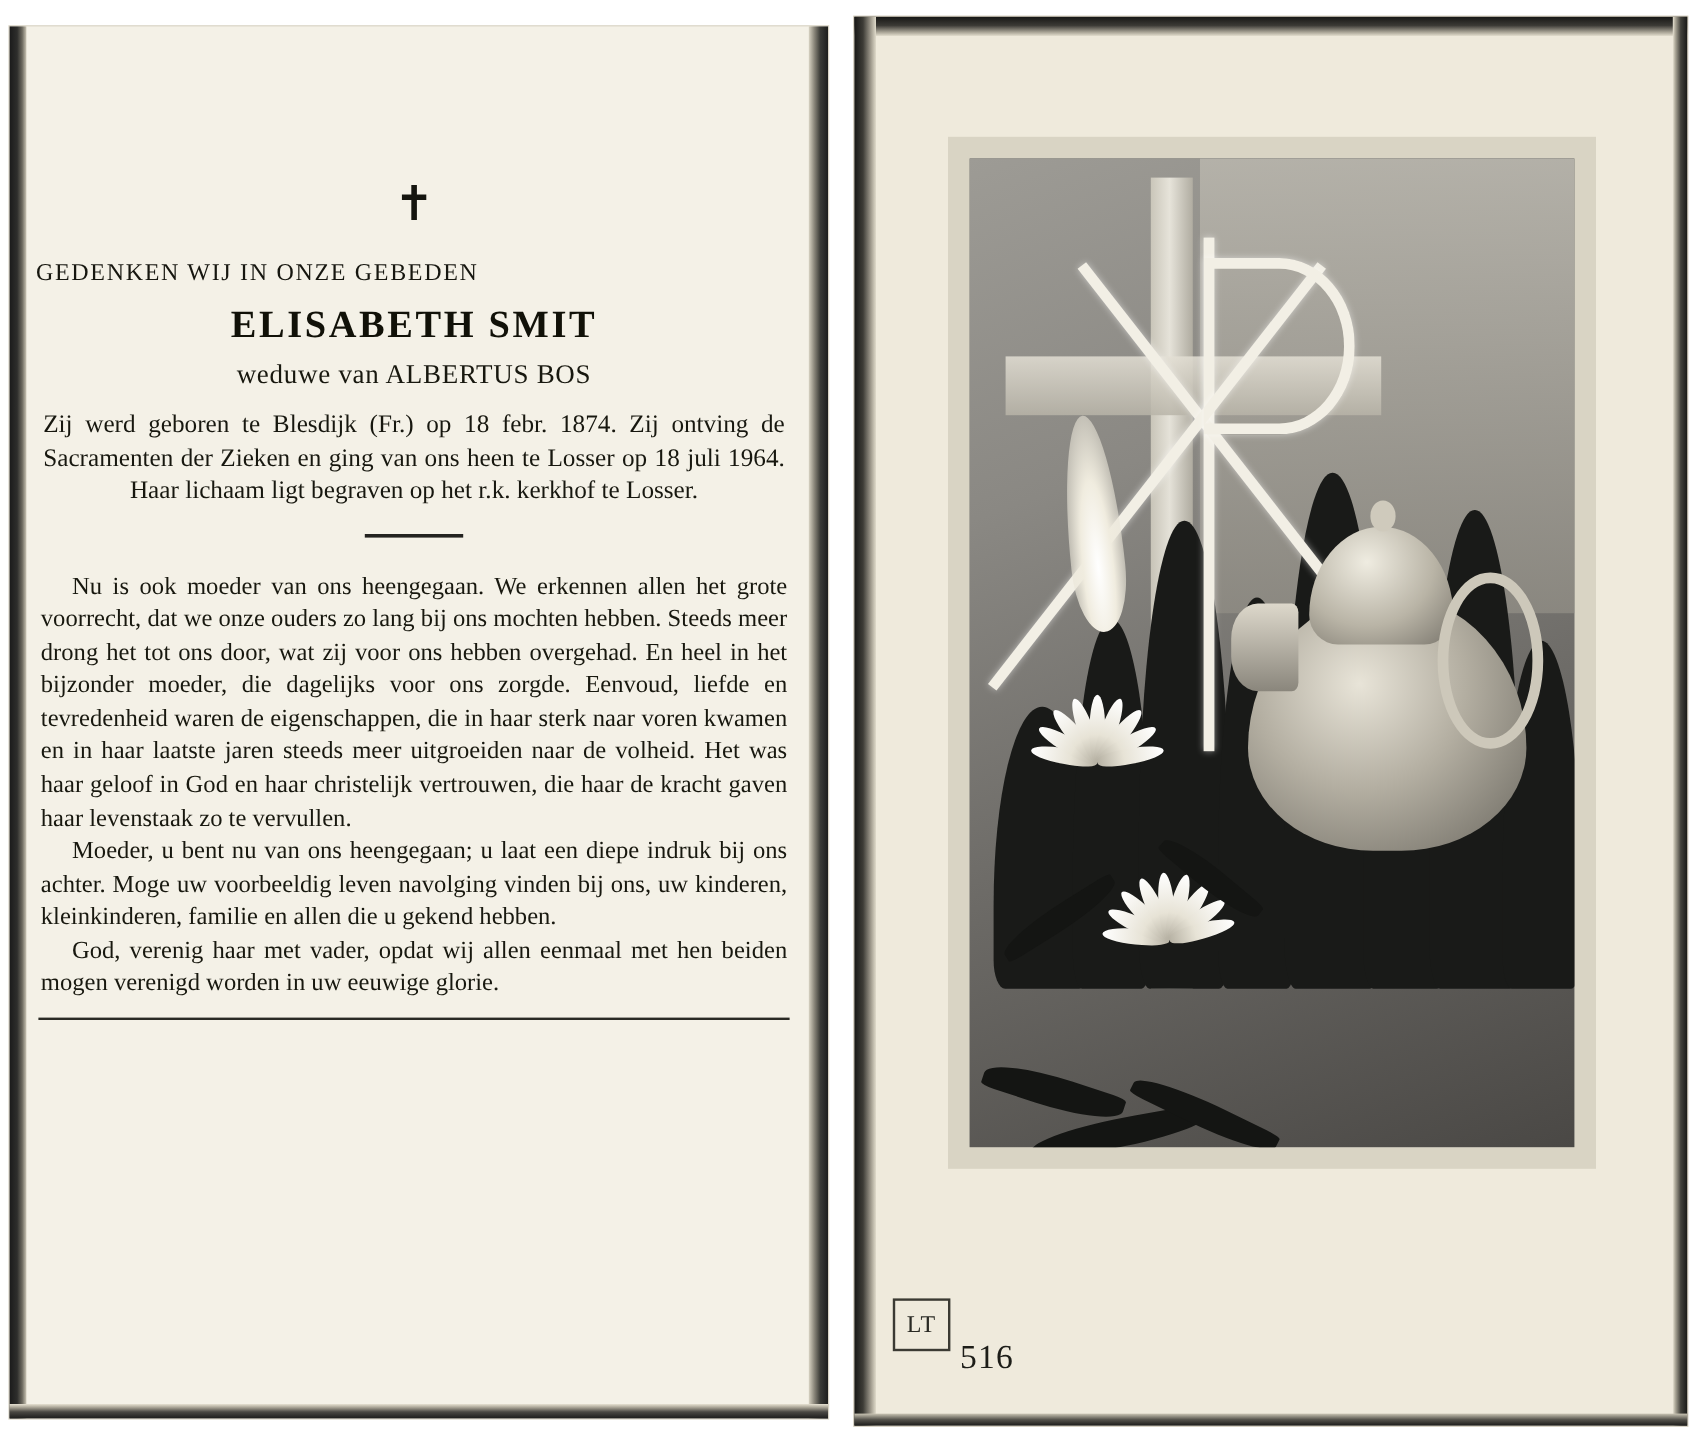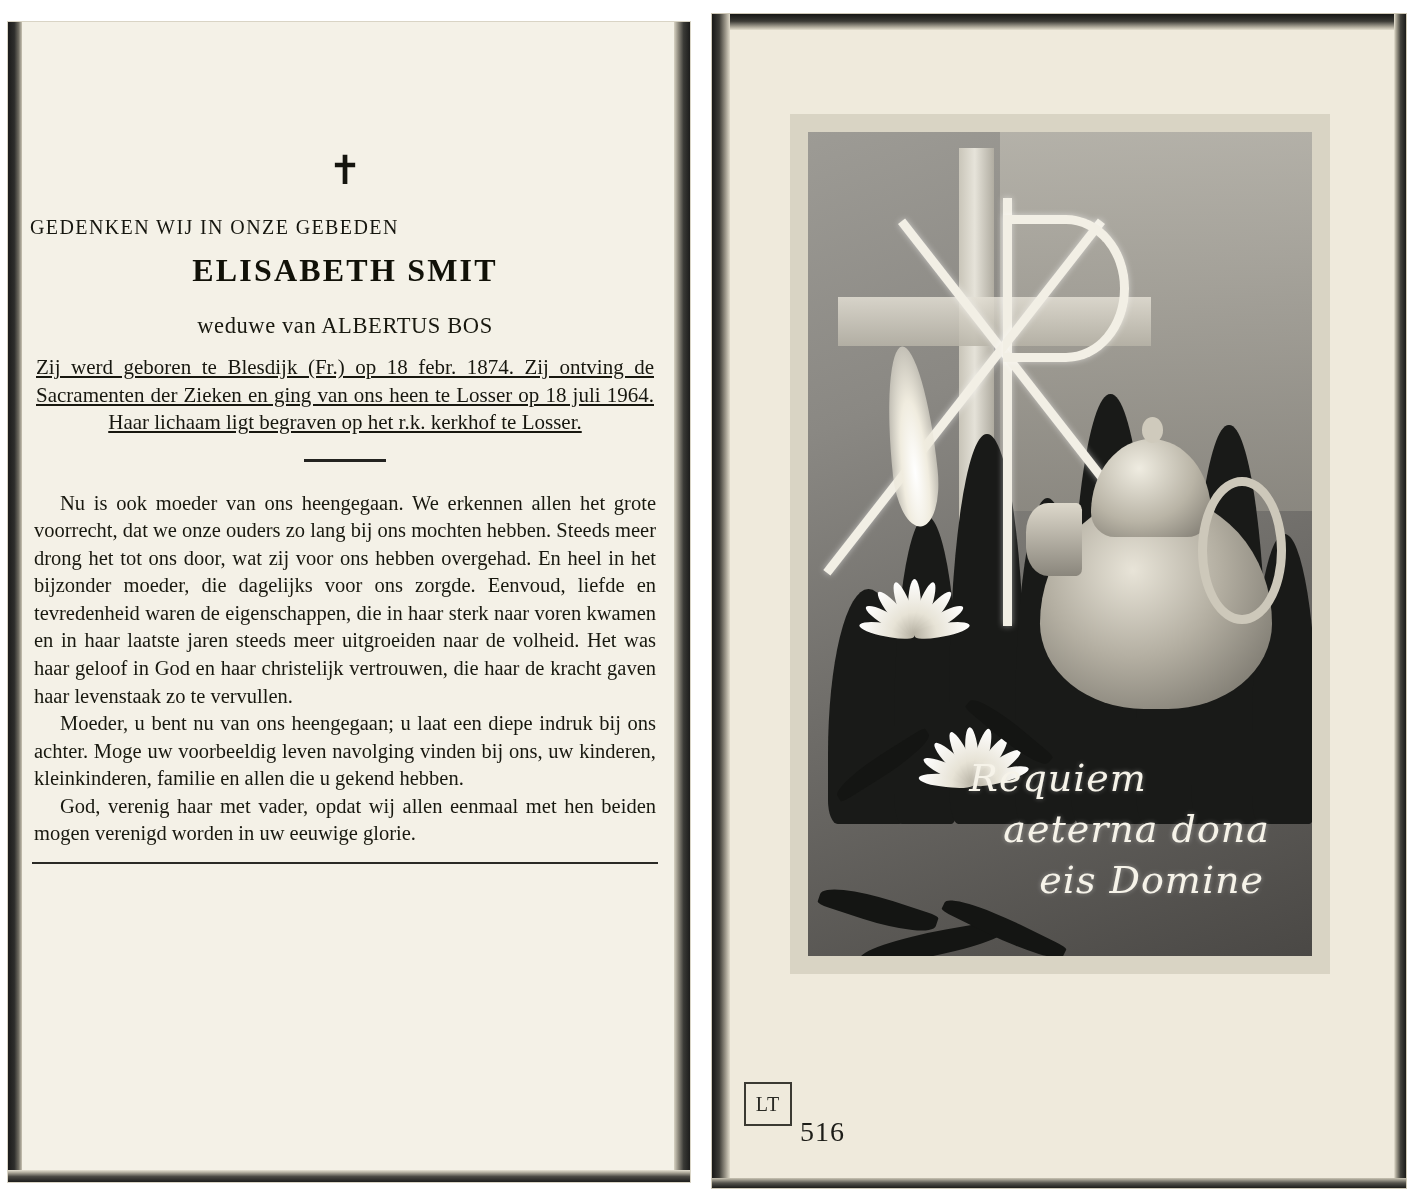--- a/index.html
+++ b/index.html
@@ -82,32 +82,31 @@
     font-size: 32px;
     font-weight: bold;
     letter-spacing: 2.2px;
     margin-top: 13px;
     color: #111108;
   }
   .name-sub {
     text-align: center;
     font-size: 22.5px;
     letter-spacing: 0.6px;
-    margin-top: 24px;
+    margin-top: 10px;
     color: #18180f;
   }
   .bio {
     margin-top: 15px;
     font-size: 21px;
     line-height: 1.32;
     text-align: justify;
     text-align-last: center;
     padding: 0 6px;
     color: #17170f;
-    text-decoration: underline;
   }
   .divider-short {
     width: 82px;
     height: 2.5px;
     background: #232320;
     margin: 22px auto 0 auto;
   }
   .body-text {
     margin-top: 28px;
     font-size: 20.5px;
@@ -466,25 +465,20 @@
           <div class="petal" style="transform:rotate(55deg)"></div>
           <div class="petal" style="transform:rotate(75deg)"></div>
         </div>
 
         <div class="leaf" style="left:2%;  bottom:4%;  width:120px; height:26px; transform:rotate(18deg);"></div>
         <div class="leaf" style="left:10%; bottom:0%;  width:150px; height:24px; transform:rotate(-10deg);"></div>
         <div class="leaf" style="left:26%; bottom:2%;  width:130px; height:22px; transform:rotate(26deg);"></div>
         <div class="leaf" style="left:4%;  bottom:22%; width:110px; height:20px; transform:rotate(-32deg);"></div>
         <div class="leaf" style="left:30%; bottom:26%; width:100px; height:20px; transform:rotate(40deg);"></div>
 
-        <div class="script">
-          <span class="l1">Requiem</span>
-          <span class="l2">aeterna dona</span>
-          <span class="l3">eis Domine</span>
-        </div>
       </div>
     </div>
 
     <div class="mark-box">LT</div>
     <div class="ref-number">516</div>
   </div>
 
 </div>
 
 </body></html>

